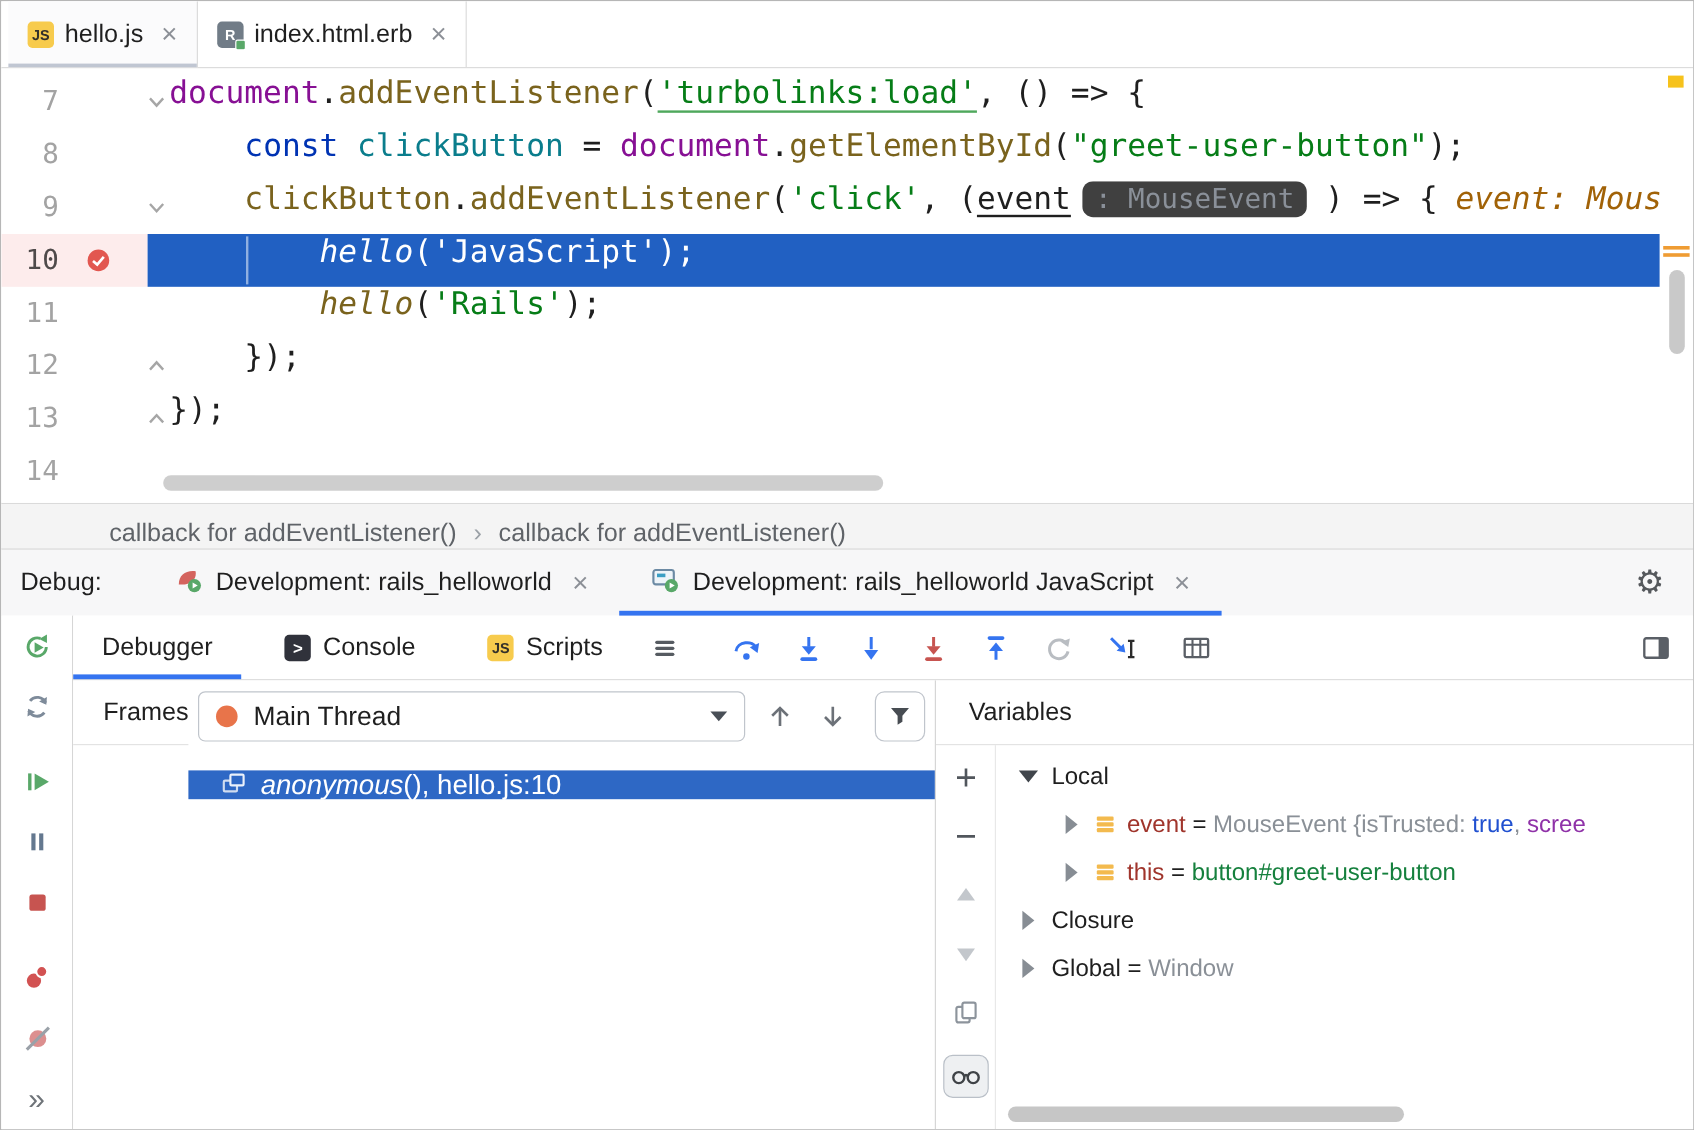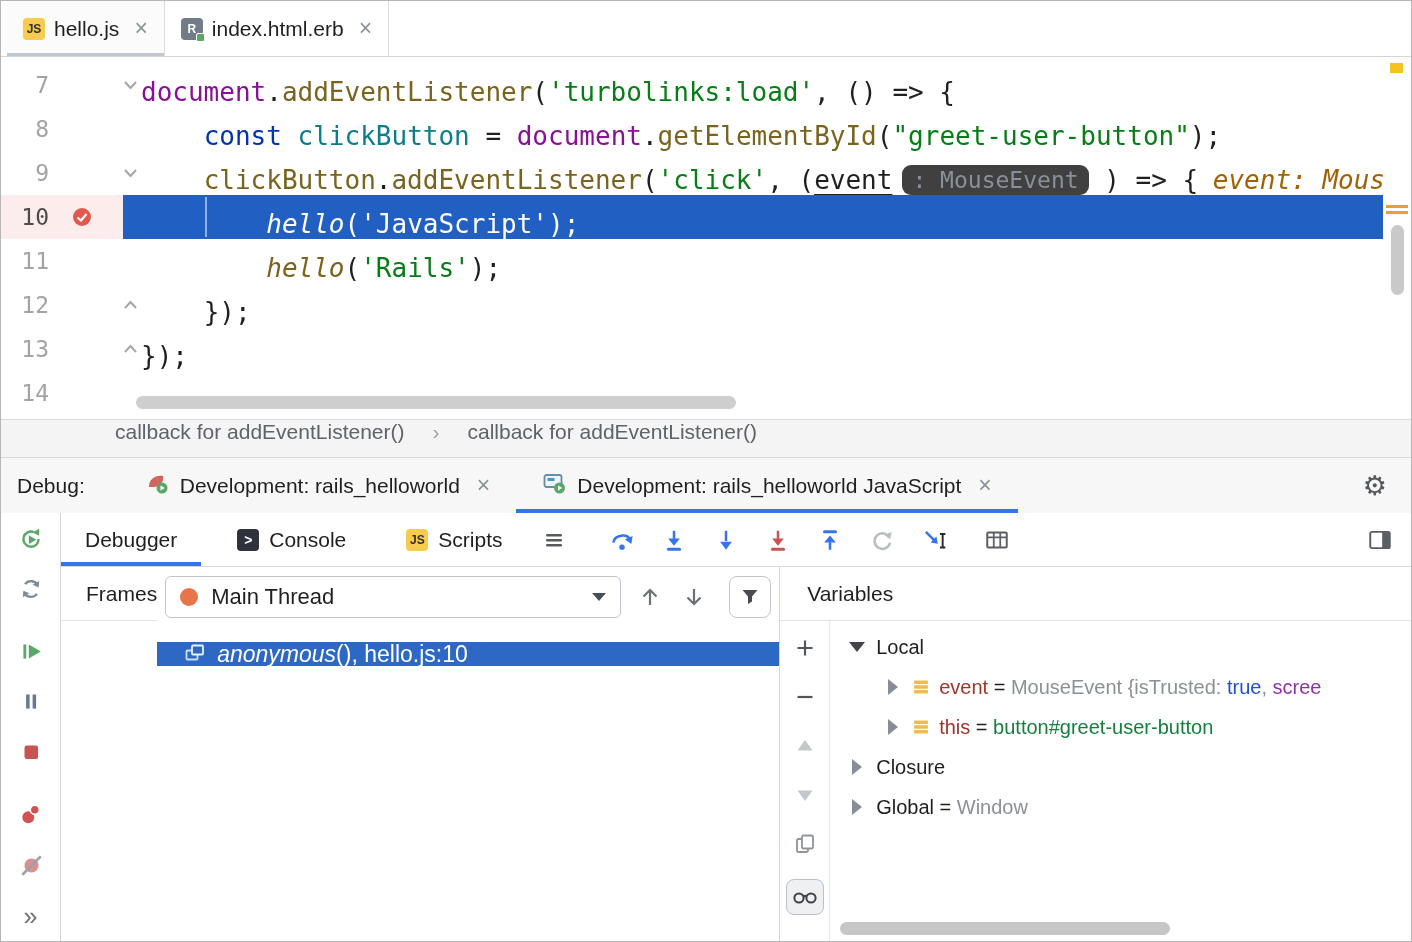--- a/index.html
+++ b/index.html
@@ -15,21 +15,21 @@
 .jsicon{width:22px;height:22px;border-radius:4px;background:#f7cb4d;color:#33302a;font-weight:700;font-size:12px;display:flex;align-items:center;justify-content:center;flex:0 0 auto}
 .erbicon{width:22px;height:22px;border-radius:4px;background:#717c87;color:#fff;font-weight:700;font-size:12px;display:flex;align-items:center;justify-content:center;position:relative;flex:0 0 auto}
 .erbdot{position:absolute;right:-2px;bottom:-2px;width:9px;height:9px;border-radius:2px;background:#59a869;border:1px solid #fff}
 
 
 .editor{position:relative;height:362px;flex:0 0 362px;background:#fff;font-family:"DejaVu Sans Mono",monospace;font-size:26px;padding-top:6px;overflow:hidden}
 .line{height:44px;display:flex}
 .gut{flex:0 0 122px;display:flex;align-items:center;position:relative}
 .lnum{width:48px;text-align:right;font-size:23px;color:#a3a3a3}
 .bp{position:absolute;left:70px;top:50%;transform:translateY(-50%);display:flex}
-.code{flex:1;display:flex;align-items:flex-end;position:relative;padding-left:18px;overflow:hidden}
+.code{flex:1;display:flex;align-items:flex-start;position:relative;padding-left:18px;overflow:hidden}
 .tok{white-space:pre}
 .fold{position:absolute;left:0;top:50%;transform:translateY(-50%);display:flex}
 .line.exec .code{background:#2160c2}
 .line.exec .gut{background:#fdecec}
 .line.exec .lnum{color:#4f4a4a}
 .line.exec .tok{color:#fff !important}
 .iguide{position:absolute;left:82px;top:2px;bottom:2px;width:2px;background:rgba(255,255,255,.5)}
 .c-glob{color:#871094}
 .c-kw{color:#0033b3;font-weight:400}
 .c-mth{color:#7a631d}
@@ -41,21 +41,21 @@
 .c-fn{color:#7a631d;font-style:italic}
 .pill{color:#8a9099;background:#404040;border-radius:9px;padding:2px 10px;margin-left:10px;font-size:23px;white-space:pre}
 .dbg{margin-left:auto;color:#a16207;font-style:italic;padding-right:26px;white-space:pre}
 .hscroll{position:absolute;left:135px;bottom:10px;width:600px;height:13px;border-radius:7px;background:#c6c6c6;opacity:.85}
 .markerbar{position:absolute;top:0;right:0;bottom:0;width:28px;background:#fff}
 .mark-yellow{position:absolute;top:6px;right:8px;width:13px;height:10px;background:#f6c21c}
 .mark-exec{position:absolute;top:148px;right:3px;width:22px;height:3px;background:#ef9c33;box-shadow:0 6px 0 #ef9c33}
 .vthumb{position:absolute;top:168px;right:7px;width:13px;height:70px;border-radius:7px;background:#c9c9c9}
 
 
-.crumbs{height:38px;flex:0 0 38px;background:#f4f4f4;border-top:1px solid #dadada;display:flex;align-items:flex-start;gap:28px;padding-left:114px;font-size:21px;color:#5f6368}
+.crumbs{height:38px;flex:0 0 38px;background:#f4f4f4;border-top:1px solid #dadada;display:flex;align-items:flex-end;gap:14px;padding-left:90px;font-size:21px;color:#5f6368}
 .csep{color:#9aa0a6}
 
 
 .dhead{height:56px;flex:0 0 56px;background:#f7f7f8;border-top:1px solid #d8d8d8;display:flex;align-items:stretch;padding-left:16px}
 .dlabel{font-size:21px;color:#1f1f1f;display:flex;align-items:center;margin-right:34px}
 .dtab{display:flex;align-items:center;gap:11px;padding:0 26px;font-size:21px;color:#1f1f1f;position:relative}
 .dtab.active::after{content:"";position:absolute;left:0;right:0;bottom:0;height:4px;background:#3574f0}
 .gear{font-size:27px;color:#55585c;display:flex;align-items:center;margin:0 24px 0 auto}
 
 

